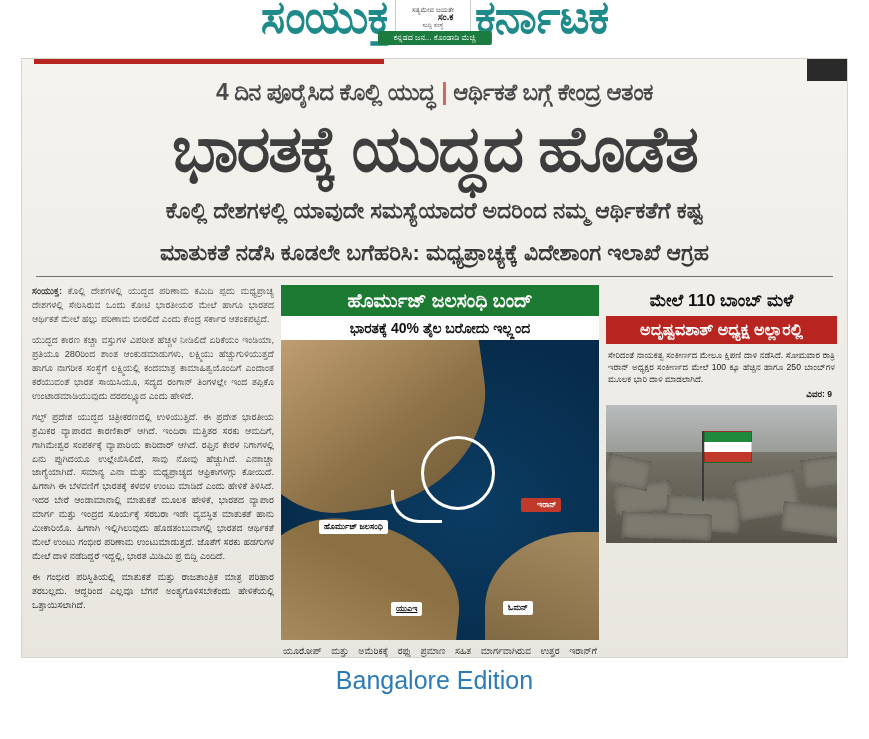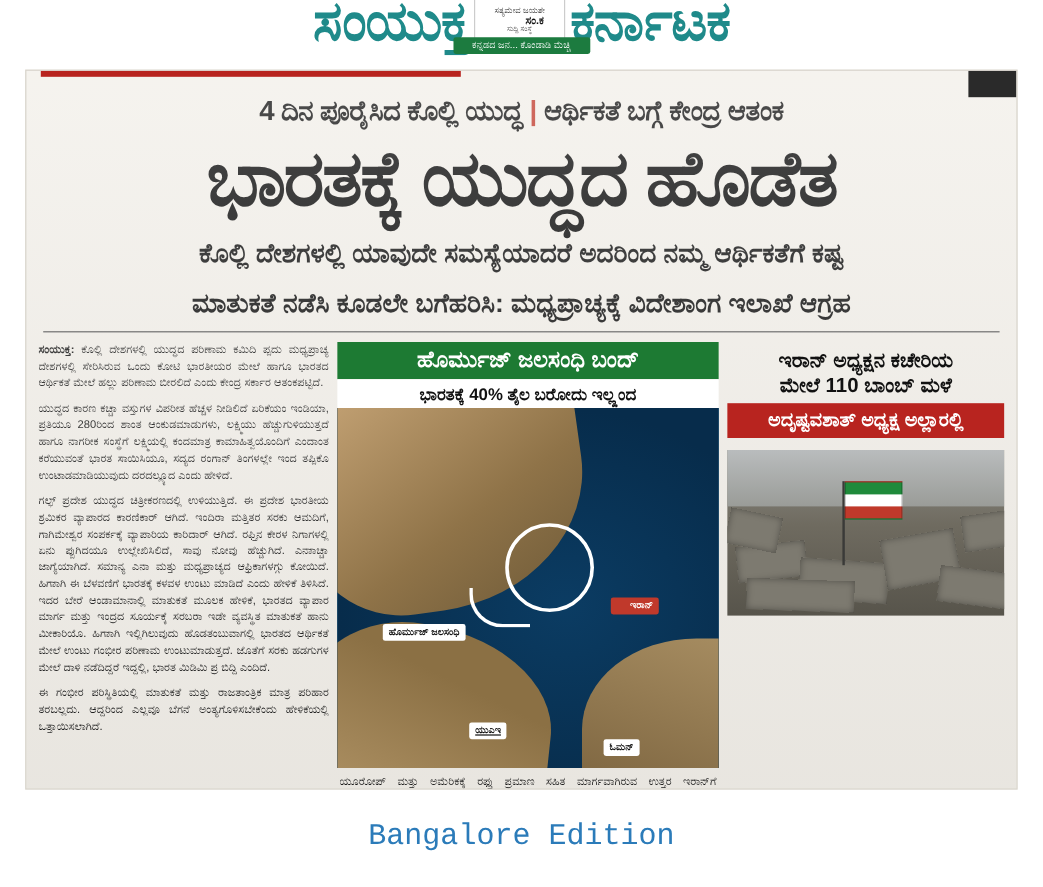--- a/index.html
+++ b/index.html
@@ -263,23 +263,23 @@
     background: #ffffff;
     color: #111;
     font-size: 8px;
     font-weight: bold;
     padding: 2px 5px;
     border-radius: 2px;
     white-space: nowrap;
   }
   .map-label.red { background: #c0392b; color: #fff; }
   .lbl-hormuz { left: 38px; top: 180px; }
-  .lbl-iran { left: 228px; top: 158px; padding-left: 16px; }
+  .lbl-iran { left: 240px; top: 158px; padding-left: 16px; }
   .lbl-uae { left: 110px; top: 262px; text-decoration: underline; }
-  .lbl-oman { left: 222px; top: 276px; }
+  .lbl-oman { left: 222px; top: 261px; }
 
   .col-mid-text {
     font-size: 9.3px;
     line-height: 1.5;
     color: #1a1a1a;
     text-align: justify;
     padding: 5px 2px 0 2px;
   }
 
   
@@ -349,24 +349,24 @@
     top: 26px;
     width: 46px;
     height: 30px;
     background: linear-gradient(180deg, #1f8a3b 0%, #1f8a3b 33%, #ffffff 33%, #ffffff 66%, #c0392b 66%, #c0392b 100%);
     border: 1px solid rgba(0,0,0,0.2);
   }
 
   
   .footer {
     text-align: center;
-    margin-top: 24px;
+    margin-top: 8px;
     font-size: 25px;
     color: #2b7bb9;
-    font-family: Liberation Mono, monospace;
+    font-family: Liberation Sans, sans-serif;
   }
 </style>
 </head>
 <body>
 
 <div class="masthead">
   <div class="masthead-inner">
     <span class="masthead-word">ಸಂಯುಕ್ತ</span>
     <span class="masthead-emblem">
       <span class="emb-top">ಸತ್ಯಮೇವ ಜಯತೇ</span>
@@ -417,26 +417,29 @@
         <div class="map-label red lbl-iran">ಇರಾನ್</div>
         <div class="map-label lbl-uae">ಯುಎಇ</div>
         <div class="map-label lbl-oman">ಓಮನ್</div>
       </div>
 
       <div class="col-mid-text">ಯೂರೋಪ್ ಮತ್ತು ಅಮೆರಿಕಕ್ಕೆ ರಫ್ತು ಪ್ರಮಾಣ ಸಹಿತ ಮಾರ್ಗವಾಗಿರುವ ಉತ್ತರ ಇರಾನ್‌ಗೆ ಹೊಂದಿಕೊಂಡಂತೆ ಇರುವ ಹೊರ್ಮುಜ್ ಜಲಸಂಧಿಯನ್ನು ಮುಚ್ಚಿರುವ ದಾಗಿ ಇರಾನ್ ಹೇಳಿಕೊಂಡಿದೆ. ಕೊಲ್ಲಿ ಯಾವುದೇ ಭಾಗದ ಹೊಂದಿರುವ ತೈಲದ ಬ್ಯಾರೆಲ್ ಮೇಲೆ ಕ್ಷಿಪಣಿ ಹಾರಿಸಲಾಗುವುದು ಎಂಬ ಎಚ್ಚರಿಕೆ. ಇದು ಇರಾನ್ ಮಾತ್ರವಲ್ಲದೆ, ಸೌದಿ ಅರೇಬಿಯಾ, ಇರಾಕ್, ಯುಎಇ ಮತ್ತು ಕುವೈಟ್‌ನಲ್ಲು ಇವುಗಳ ಮೂಲಕವೇ ರಫ್ತು ಸಾಗಿಸುತ್ತಿದೆ. ಈ ಮಾರ್ಗವಾಗಿಯೇ ಭಾರತಕ್ಕೂ 40% ತೈಲ ಬರುತ್ತಿದೆ.</div>
     </div>
 
     <div class="col-right">
       <div class="right-head">
-        <div>ಇರಾನ್ ಅಧ್ಯಕ್ಷನ ಕಚೇರಿಯ</div>
         <div>ಮೇಲೆ 110 ಬಾಂಬ್ ಮಳೆ</div>
       </div>
       <div class="banner-red">ಅದೃಷ್ಟವಶಾತ್ ಅಧ್ಯಕ್ಷ ಅಲ್ಲಾರಲ್ಲಿ</div>
 
       <div class="right-body">
+        <div class="rb-col">
+          <span>ಸೇರಿದಂತೆ ನಾಯಕತ್ವ ಸಂಕೀರ್ಣದ ಮೇಲೂ ಕ್ಷಿಪಣಿ ದಾಳಿ ನಡೆಸಿದೆ. ಸೋಮವಾರ ರಾತ್ರಿ ಇರಾನ್ ಅಧ್ಯಕ್ಷರ ಸಂಕೀರ್ಣದ ಮೇಲೆ 100 ಕ್ಕೂ ಹೆಚ್ಚಿನ ಹಾಗೂ 250 ಬಾಂಬ್‌ಗಳ ಮೂಲಕ ಭಾರಿ ದಾಳಿ ಮಾಡಲಾಗಿದೆ.</span>
+          <div class="credit">ವಿವರ: 9</div>
+        </div>
       </div>
 
       <div class="rubble">
         <div class="sky"></div>
         <div class="chunk" style="left:8px;  top:78px;  width:58px; height:30px; transform:rotate(-6deg);"></div>
         <div class="chunk" style="left:60px; top:92px;  width:74px; height:34px; transform:rotate(4deg);"></div>
         <div class="chunk" style="left:130px;top:70px;  width:62px; height:42px; transform:rotate(-10deg);"></div>
         <div class="chunk" style="left:176px;top:100px; width:70px; height:30px; transform:rotate(7deg);"></div>
         <div class="chunk" style="left:16px; top:108px; width:90px; height:26px; transform:rotate(2deg);"></div>
         <div class="chunk" style="left:0px;  top:52px;  width:44px; height:30px; transform:rotate(12deg);"></div>

